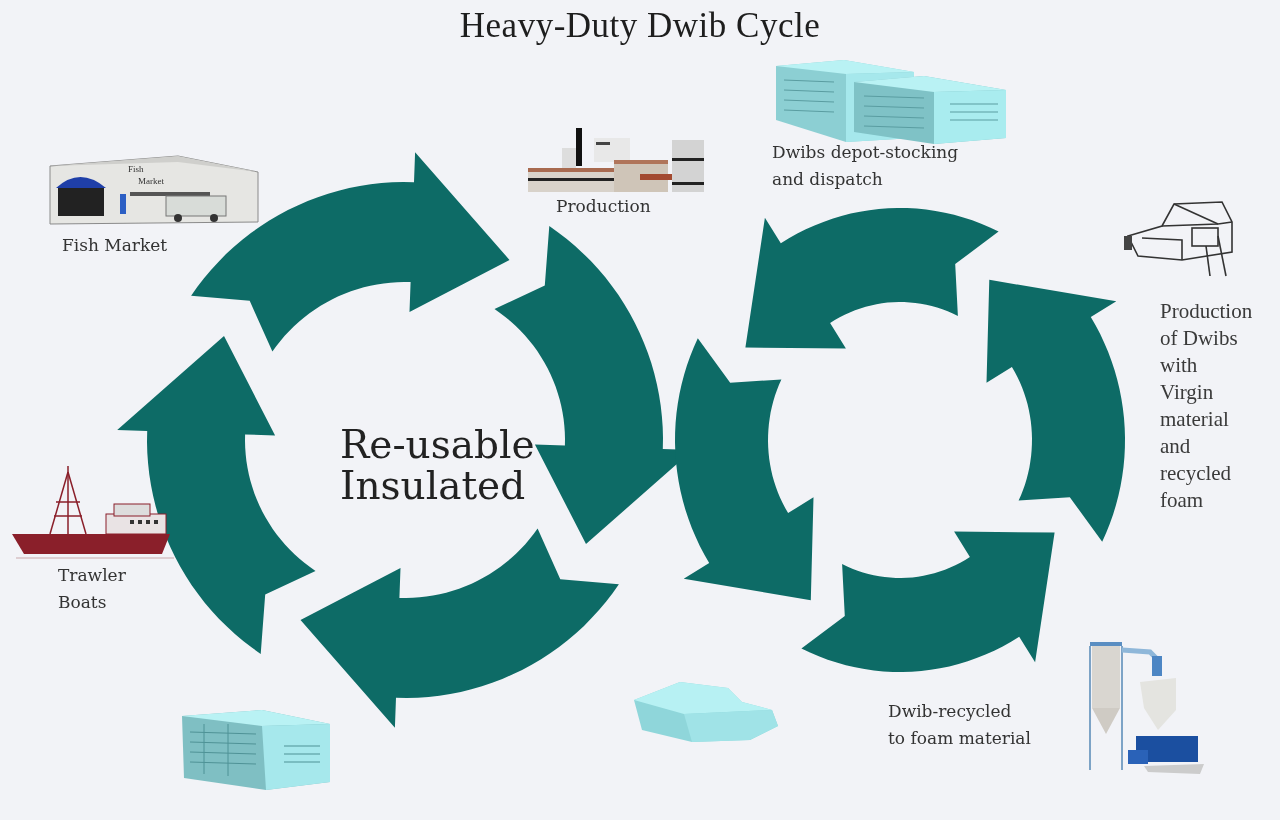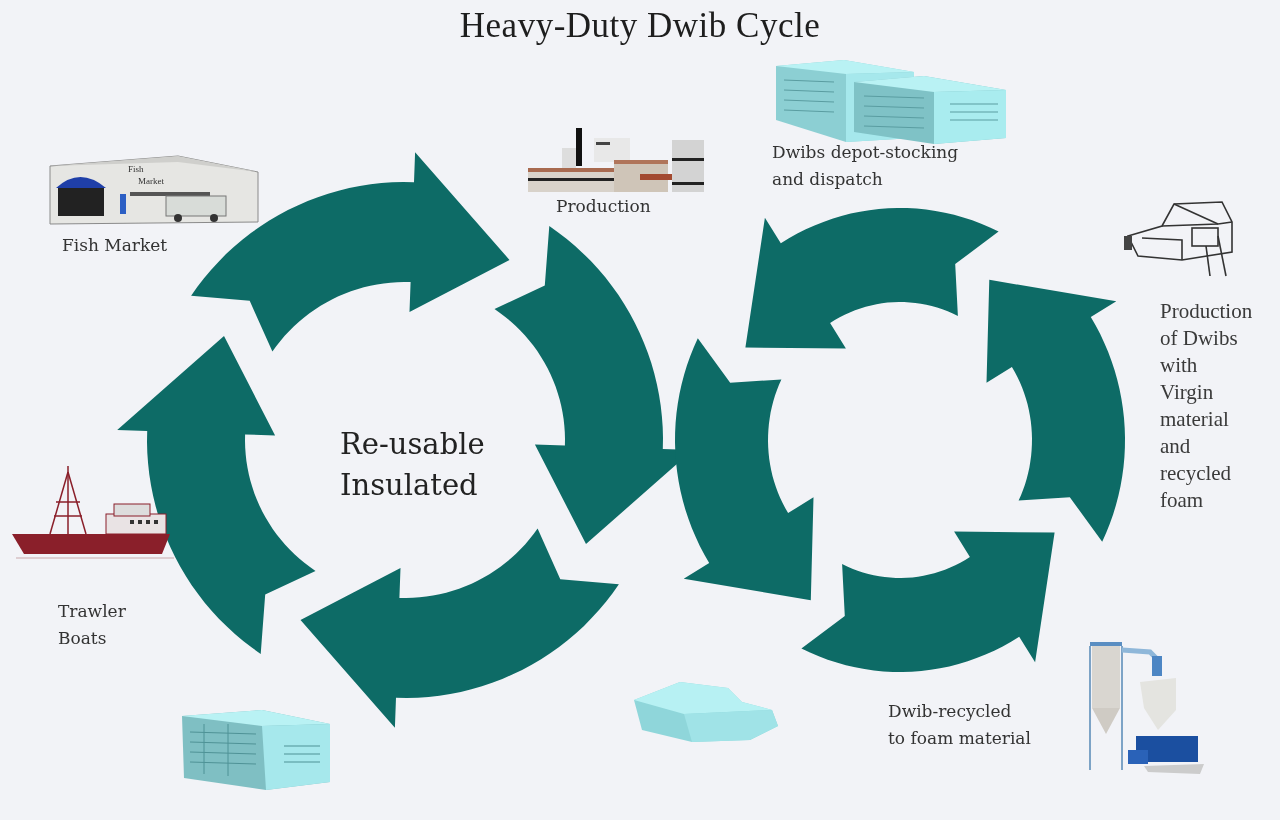--- a/index.html
+++ b/index.html
@@ -12,21 +12,21 @@
   }
   #stage { position: absolute; left: 0; top: 0; width: 1280px; height: 820px; }
   .title {
     position: absolute; left: 0; width: 1280px; top: 6px;
     text-align: center; font-size: 35px; color: #1e1e1e;
     font-family: "Liberation Serif", "DejaVu Serif", serif;
     letter-spacing: 0.5px;
   }
   .lbl { position: absolute; font-size: 17px; line-height: 27px; color: #333; white-space: pre-line; }
   .lbl.small { font-size: 21px; line-height: 27px; font-family: "Liberation Serif", serif; color: #3a3a3a; }
-  .center-lbl { position: absolute; font-size: 29px; line-height: 41px; color: #222; text-align: left; white-space: pre-line; }
+  .center-lbl { position: absolute; font-size: 39px; line-height: 41px; color: #222; text-align: left; white-space: pre-line; }
   .pic { position: absolute; }
 </style>
 </head>
 <body>
 
 <div id="stage">
   <div class="title">Heavy-Duty Dwib Cycle</div>
 
   <svg id="arrows" width="1280" height="820" style="position:absolute;left:0;top:0">
       <path d="M191.1,295.7 L197.4,286.8 L204.0,278.2 L211.0,269.9 L218.4,261.9 L226.0,254.1 L234.0,246.8 L242.3,239.7 L250.9,233.1 L259.8,226.7 L268.9,220.8 L278.3,215.3 L287.9,210.1 L297.7,205.4 L307.7,201.1 L317.8,197.2 L328.1,193.7 L338.6,190.7 L349.2,188.1 L359.8,186.0 L370.6,184.3 L381.4,183.1 L392.2,182.3 L403.1,182.0 L414.0,182.2 L415.1,152.2 L509.5,259.9 L409.5,312.1 L410.6,282.1 L403.8,282.0 L397.1,282.2 L390.4,282.7 L383.7,283.4 L377.0,284.4 L370.4,285.7 L363.8,287.3 L357.3,289.2 L350.9,291.3 L344.6,293.7 L338.4,296.3 L332.4,299.2 L326.4,302.4 L320.6,305.8 L315.0,309.4 L309.5,313.3 L304.1,317.4 L299.0,321.7 L294.0,326.2 L289.3,330.9 L284.7,335.8 L280.4,340.9 L276.2,346.2 L272.4,351.6 L249.7,300.8 Z" fill="#0d6b66"></path>
@@ -132,21 +132,21 @@
     <rect x="96" y="52" width="60" height="20" fill="#e9e3e4" stroke="#8a1f2a"></rect>
     <rect x="104" y="42" width="36" height="12" fill="#ddd" stroke="#8a1f2a"></rect>
     <g fill="#333">
         <rect x="120" y="58" width="4" height="4"></rect>
         <rect x="128" y="58" width="4" height="4"></rect>
         <rect x="136" y="58" width="4" height="4"></rect>
         <rect x="144" y="58" width="4" height="4"></rect>
       </g>
     <line x1="6" y1="96" x2="170" y2="96" stroke="#c9a9ac"></line>
   </svg>
-  <div class="lbl" style="left:58px;top:598px">Trawler
+  <div class="lbl" style="left:58px;top:562px">Trawler
 Boats</div>
 
   <svg class="pic" style="left:180px;top:706px" width="150" height="86" viewBox="0 0 150 86">
     <polygon points="2,10 82,4 150,18 150,76 86,84 4,72" fill="#7fbfc3"></polygon>
     <polygon points="2,10 82,4 150,18 82,20" fill="#b9f2f4"></polygon>
     <polygon points="82,20 150,18 150,76 86,84" fill="#a6e8ec"></polygon>
     <g stroke="#4f9296" stroke-width="1">
       <line x1="10" y1="26" x2="76" y2="28"></line>
         <line x1="10" y1="36" x2="76" y2="38"></line>
         <line x1="10" y1="46" x2="76" y2="48"></line>

